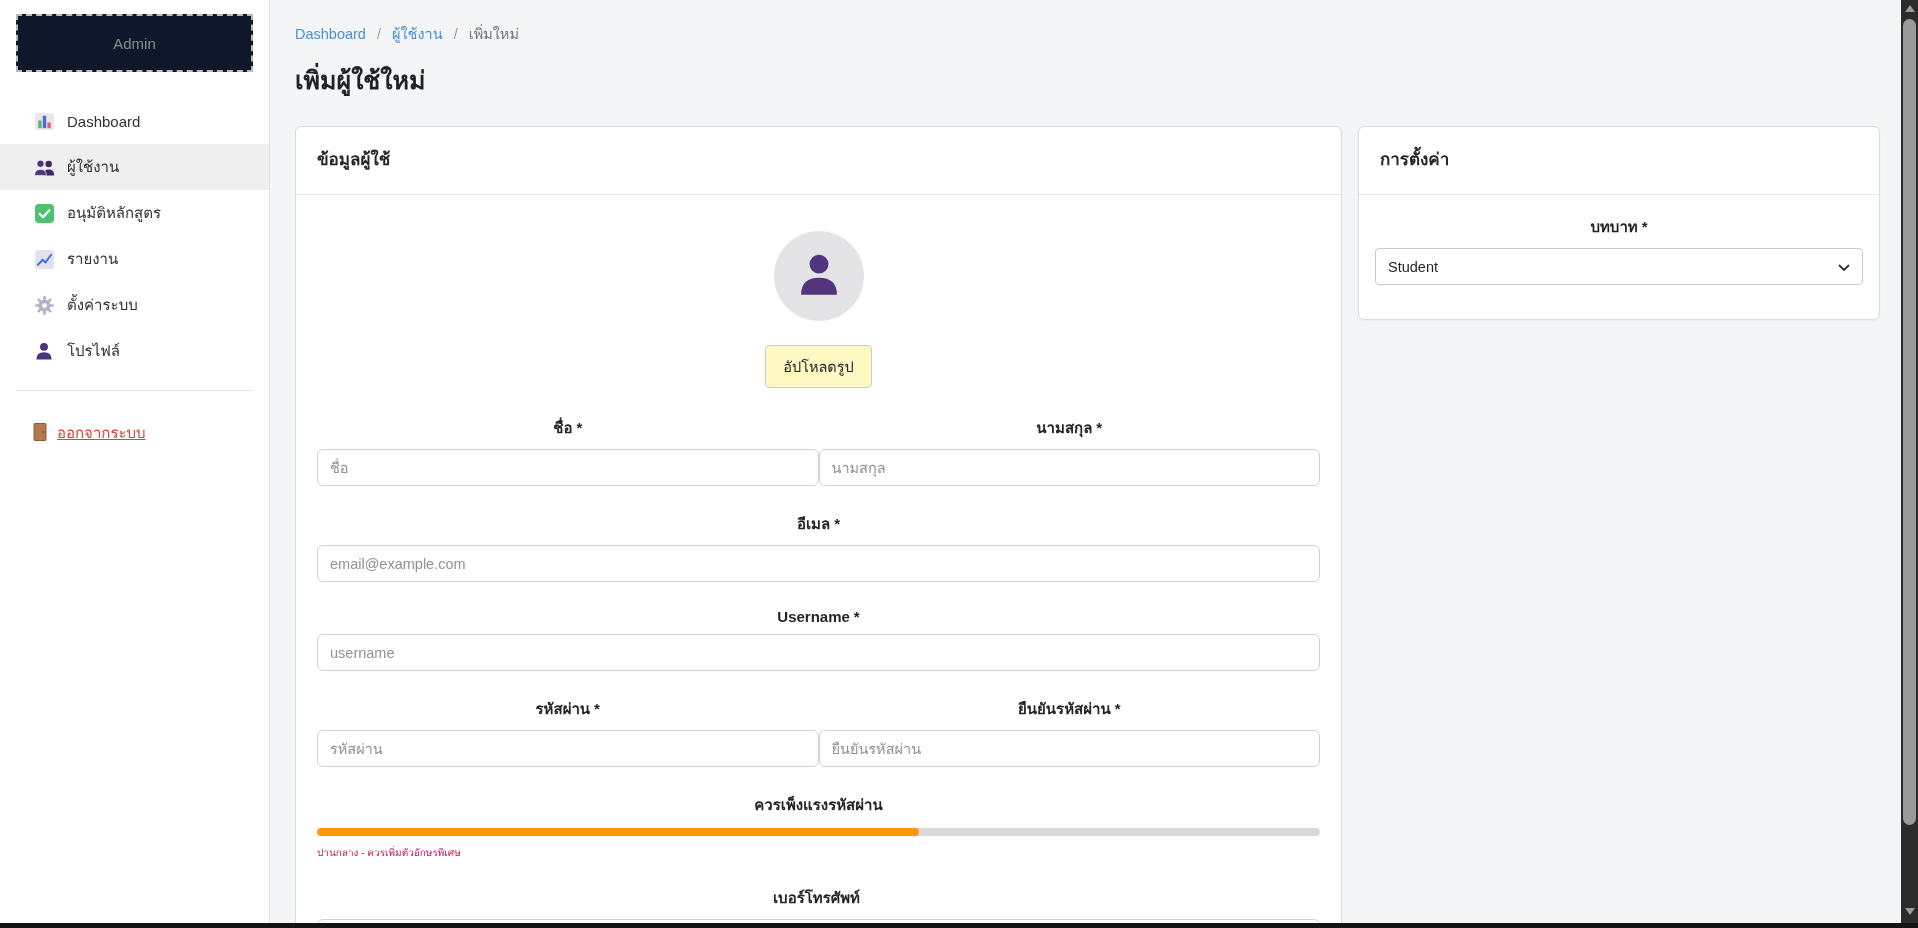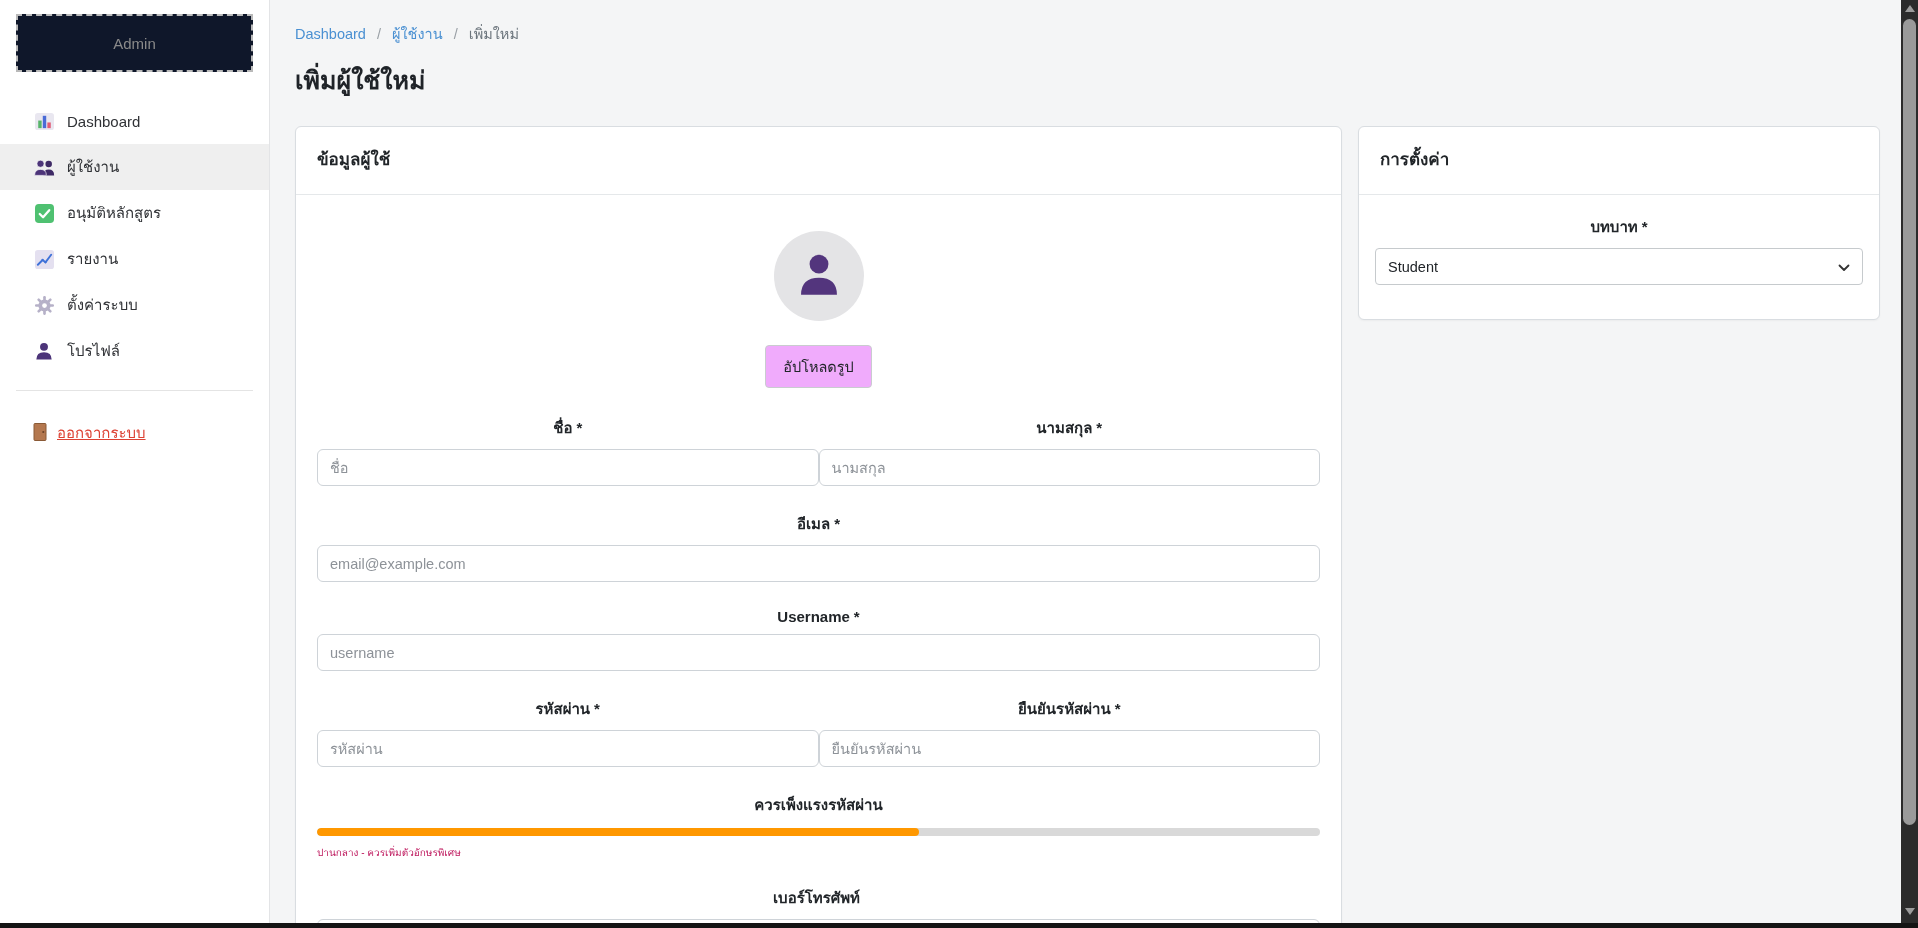--- a/index.html
+++ b/index.html
@@ -30,21 +30,21 @@
   .columns { display:flex; gap:16px; align-items:flex-start; }
   .card { background:#fff; border:1px solid #d9dde1; border-radius:6px; box-shadow:0 1px 2px rgba(0,0,0,0.04); }
   .form-card { flex:0 0 1047px; width:1047px; }
   .settings-card { flex:0 0 522px; width:522px; }
   .card-header { padding:18px 21px 22px 21px; font-size:17px; font-weight:700; border-bottom:1px solid #e5e8ea; }
   .card-body { padding:16px 21px 34px 21px; }
 
   
   .avatar-block { display:flex; flex-direction:column; align-items:center; margin-top:20px; }
   .avatar-circle { width:90px; height:90px; border-radius:50%; background:#e4e4e6; display:flex; align-items:center; justify-content:center; }
-  .upload-btn { margin-top:24px; background:#f0abfc; border:1px solid #c9cccf; border-radius:4px; padding:9px 17px; font-size:14.5px; color:#212529; cursor:pointer; font-family:inherit; }
+  .upload-btn { margin-top:24px; background:#fef9c3; border:1px solid #c9cccf; border-radius:4px; padding:9px 17px; font-size:14.5px; color:#212529; cursor:pointer; font-family:inherit; }
 
   
   .form-group { margin-top:26px; }
   .form-row { display:flex; }
   .form-row .form-group { flex:1; }
   .field-label { display:block; font-size:15px; font-weight:700; color:#212529; margin-bottom:9px;text-align:center; }
   .field-label .req { margin-left:4px; font-weight:700; }
   .text-input { width:100%; height:37px; border:1px solid #ced3d8; border-radius:6px; padding:0 12px; font-size:14.5px; font-family:inherit; color:#212529; background:#fff; }
   .text-input::placeholder { color:#8d9298; }
 

